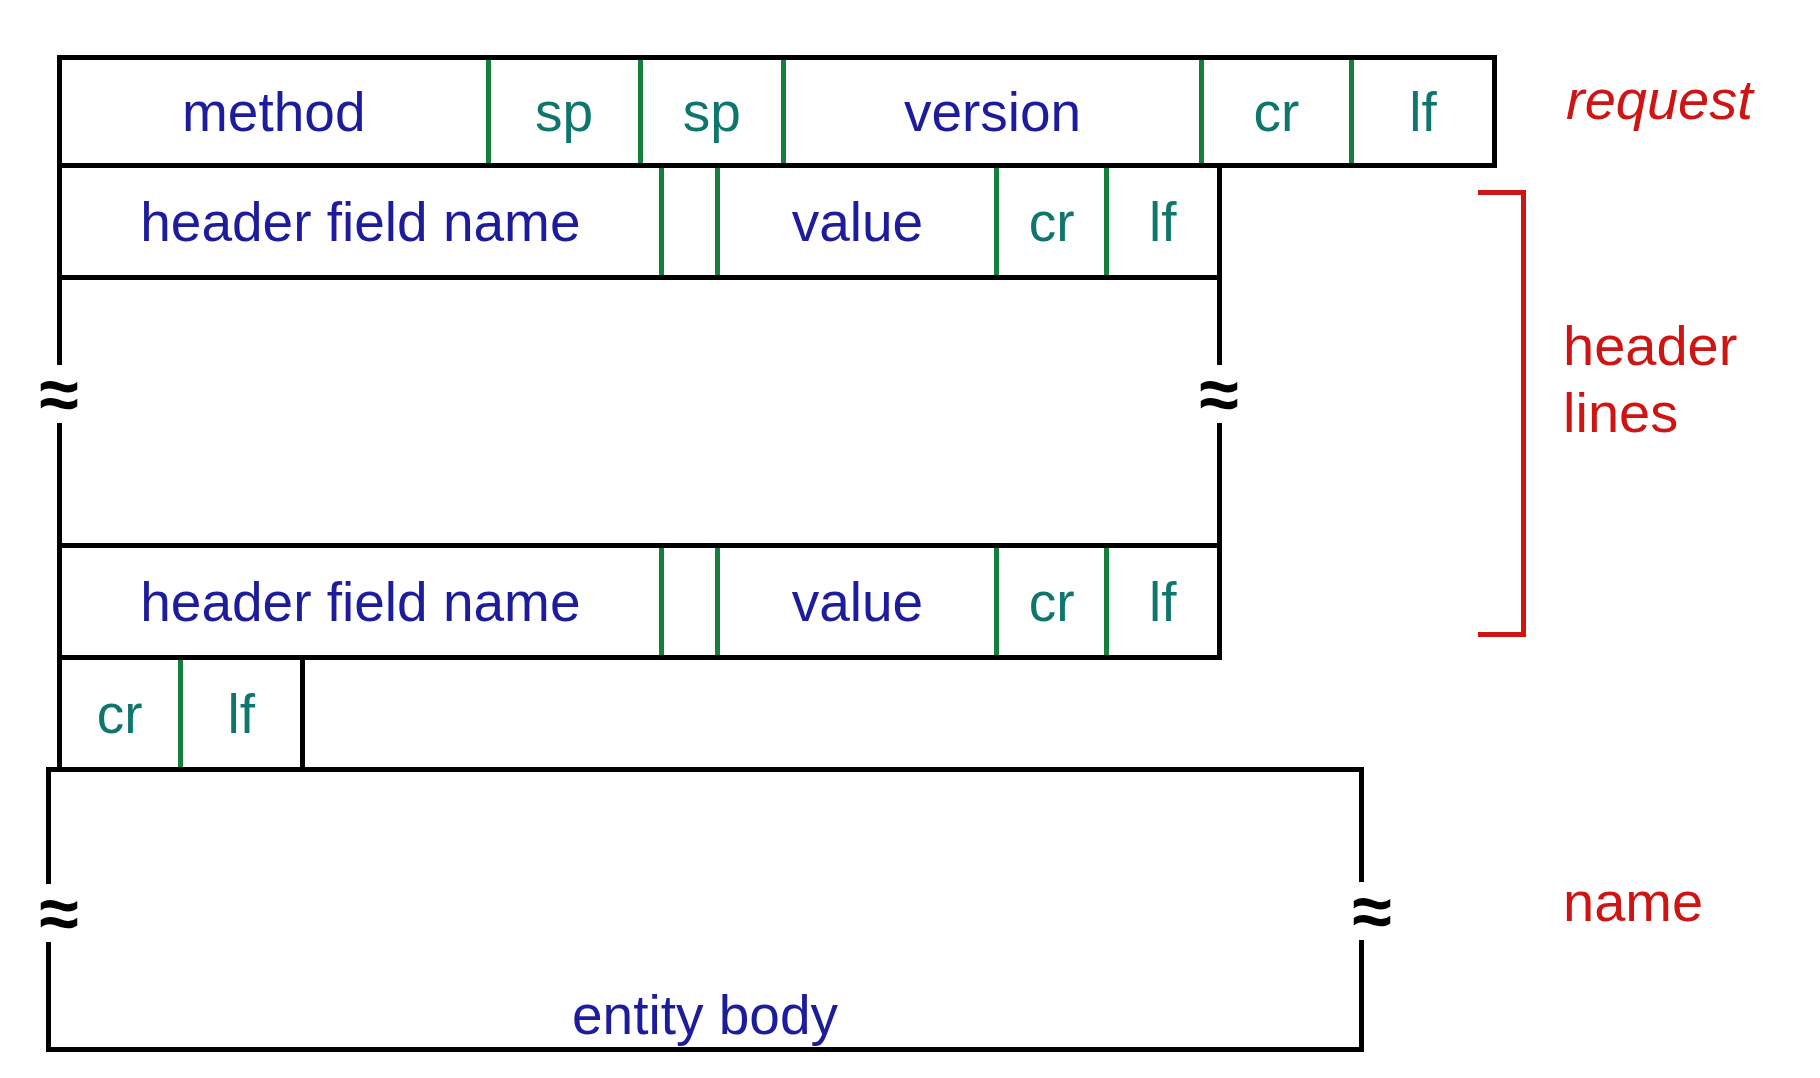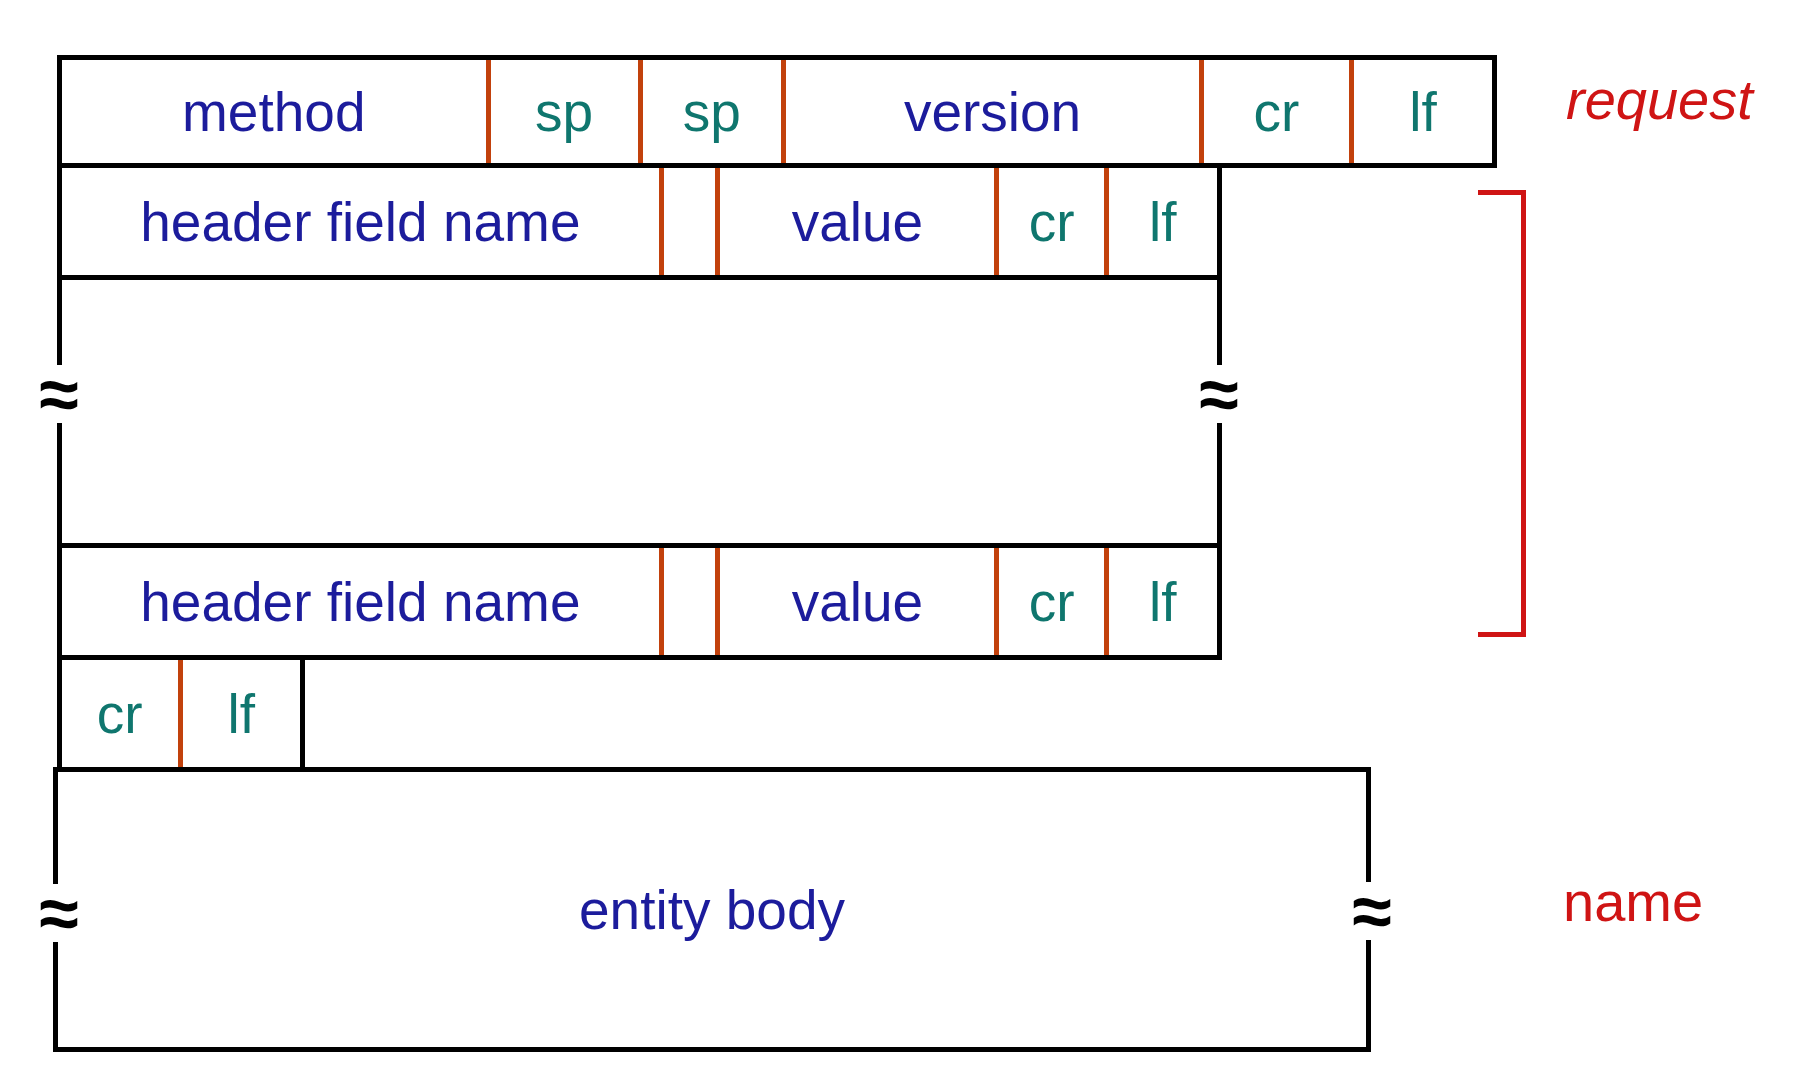--- a/index.html
+++ b/index.html
@@ -17,21 +17,21 @@
     position: absolute;
     border: 5px solid #000;
     background: #fff;
     display: flex;
   }
   .cell {
     display: flex;
     align-items: center;
     justify-content: center;
     font-size: 55px;
-    border-right: 5px solid #c2410c;
+    border-right: 5px solid #15803d;
     white-space: nowrap;
     overflow: hidden;
   }
   .cell:last-child { border-right: none; }
   .field { color: #1c1c9c; }
   .tok   { color: #0f766e; }
 
   .sides-only {
     position: absolute;
     border-left: 5px solid #000;
@@ -110,33 +110,37 @@
     <div class="cell field" style="flex:281">value</div>
     <div class="cell tok" style="flex:107">cr</div>
     <div class="cell tok" style="flex:111">lf</div>
   </div>
 
   <div class="box" style="left:57px; top:655px; width:248px; height:117px;">
     <div class="cell tok" style="flex:118">cr</div>
     <div class="cell tok" style="flex:120">lf</div>
   </div>
 
-  <div class="bodybox" style="left:53px; top:767px; width:1318px; height:285px;">
+  <div class="bodybox" style="left:46px; top:767px; width:1318px; height:285px;align-items:flex-end;">
     <span class="label">entity body</span>
   </div>
 
   <span class="tilde" style="left:59px;   top:394px;">≈</span>
   <span class="tilde" style="left:1219px; top:394px;">≈</span>
   <span class="tilde" style="left:59px;   top:913px;">≈</span>
   <span class="tilde" style="left:1372px; top:911px;">≈</span>
 
   <div class="bracket" style="left:1478px; top:190px; width:48px; height:447px;"></div>
 
   <div class="ann" style="left:1566px; top:66px;font-style:italic;">
     <div>request</div>
   </div>
 
+  <div class="ann" style="left:1563px; top:312px;">
+    <div>header</div>
+    <div>lines</div>
+  </div>
 
   <div class="ann" style="left:1563px; top:868px;">
     <div>name</div>
   </div>
 
 </div>
 
 </body></html>

